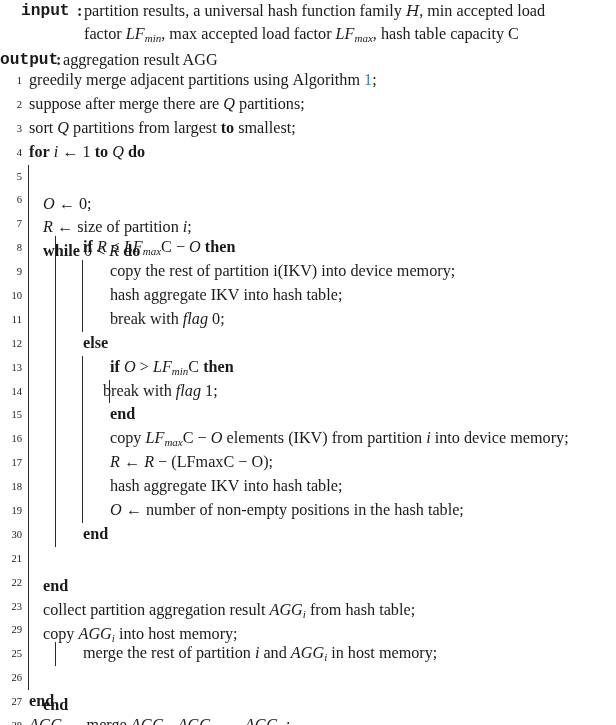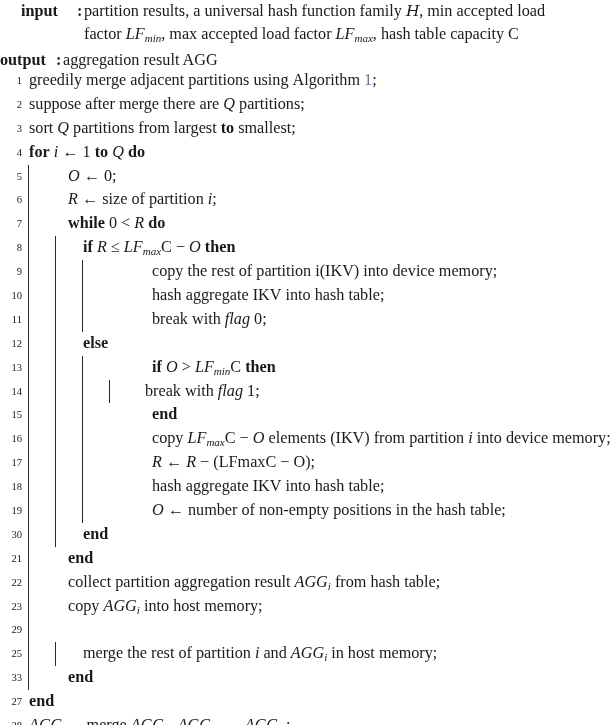--- a/index.html
+++ b/index.html
@@ -30,20 +30,21 @@
   }
   .hdr-row {
     display: flex;
     align-items: flex-start;
     line-height: 22.6px;
   }
   .hdr-key {
     font-weight: bold;
     white-space: pre;
     flex: 0 0 auto;
+    font-family: Liberation Mono, monospace;
   }
   .hdr-key-input  { width: 56px; padding-left: 21px; }
   .hdr-key-output { width: 56px; }
   .hdr-colon {
     font-weight: bold;
     flex: 0 0 auto;
     width: 7px;
   }
   .hdr-val {
     flex: 1 1 auto;
@@ -78,23 +79,23 @@
     color: #1a1a1a;
   }
   .content {
     position: absolute;
     top: 0;
     left: 0;
     height: 23.9px;
   }
   
   .i0 { padding-left: 29px; }
-  .i1 { padding-left: 68px; }
+  .i1 { padding-left: 43px; margin-top: 28px; }
   .i2 { padding-left: 83px; }
-  .i3 { padding-left: 110px; margin-left: 42px; }
+  .i3 { padding-left: 110px; }
 
   
   .guide {
     position: absolute;
     width: 1px;
     background: #2a2a2a;
     top: 0;
     height: 23.9px;
   }
   .g0 { left: 28px; }
@@ -294,21 +295,21 @@
         <span class="lineno">29</span>
         <span class="guide g0"></span>
       </div>
       <div class="line">
         <span class="lineno">25</span>
         <span class="guide g0"></span>
         <span class="guide g1"></span>
         <span class="content i2">merge&nbsp;the&nbsp;rest&nbsp;of&nbsp;partition&nbsp;<span class="var">i</span>&nbsp;and&nbsp;<span class="var">AGG<span class="sub">i</span></span>&nbsp;in&nbsp;host&nbsp;memory;</span>
       </div>
       <div class="line">
-        <span class="lineno">33</span>
+        <span class="lineno">26</span>
         <span class="guide g0"></span>
         <span class="content i1"><b class="kw">end</b></span>
       </div>
       <div class="line">
         <span class="lineno">27</span>
         <span class="content i0"><b class="kw">end</b></span>
       </div>
       <div class="line">
         <span class="lineno">28</span>
         <span class="content i0"><span class="var">AGG</span>&nbsp;←&nbsp;merge&nbsp;<span class="var">AGG<span class="subup">1</span></span>,&nbsp;<span class="var">AGG<span class="subup">2</span></span>,&nbsp;...,&nbsp;<span class="var">AGG<span class="subup">Q</span></span>;</span>

